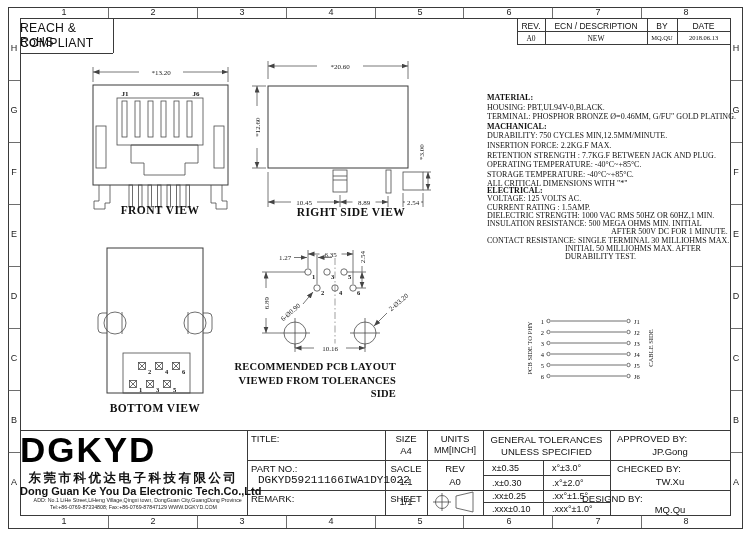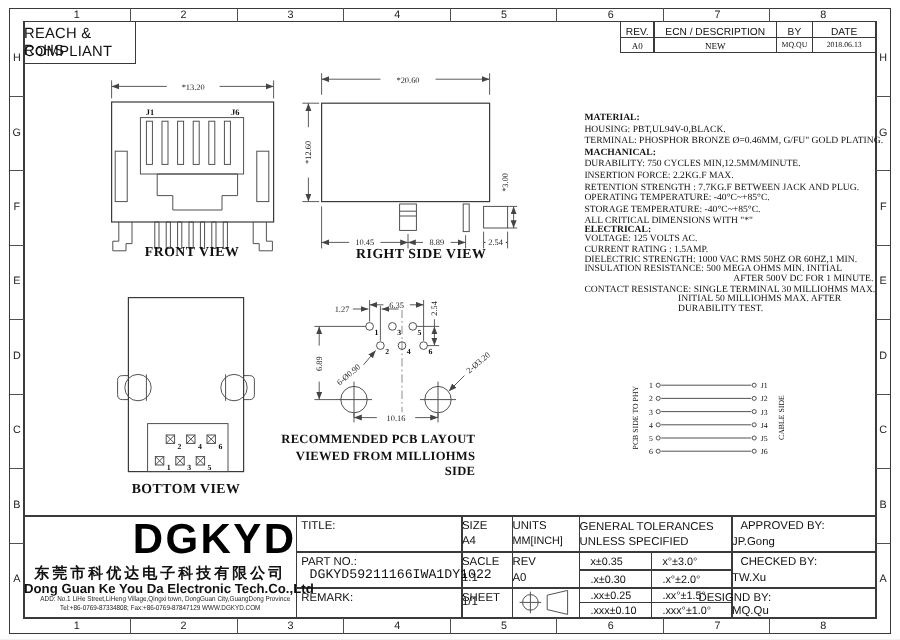--- a/index.html
+++ b/index.html
@@ -1,35 +1,35 @@
 <!DOCTYPE html>
 <html><head>
 <meta charset="utf-8">
 <style>
   html,body{margin:0;padding:0;background:#e8e8e8}
   #page{position:relative;width:750px;height:533px;background:#fff;overflow:hidden;
         font-family:"Liberation Sans",sans-serif;color:#141414}
   .abs{position:absolute}
-  .ctr{}
+  .ctr{text-align:center}
   .gl{font:9px "Liberation Sans",sans-serif;color:#222;text-align:center}
   .hdr{font:8.5px "Liberation Sans",sans-serif;color:#111;text-align:center}
   .hval{font:7.5px "Liberation Serif",serif;color:#111;text-align:center}
   .hval2{font:6.5px "Liberation Serif",serif;color:#111;text-align:center}
   .comp{font:12.3px "Liberation Sans",sans-serif;letter-spacing:.2px;color:#111;text-align:left}
   .vlabel{font-family:"Liberation Serif",serif;font-weight:bold;font-size:11.5px;color:#111;
           text-align:center;letter-spacing:.4px;white-space:nowrap}
   .pcblabel{font:bold 10.5px/13.5px "Liberation Serif",serif;color:#111;text-align:right;letter-spacing:.2px}
   .sp{font:8px/9.6px "Liberation Serif",serif;color:#111;white-space:nowrap}
   .sp2 div{line-height:8.3px}
   .b{font-weight:bold}
   .i1{padding-left:78px}.i2{padding-left:124px}
   .tl{font:9.5px "Liberation Sans",sans-serif;color:#111;white-space:nowrap}
   .tl9{font:9px "Liberation Sans",sans-serif;color:#111;white-space:nowrap}
   .tval{font:11px "Liberation Mono","DejaVu Sans Mono",monospace;color:#111;white-space:nowrap}
-  .logo{font:bold 35px "Liberation Sans",sans-serif;letter-spacing:2px;color:#000;text-align:right}
+  .logo{font:bold 35px "Liberation Sans",sans-serif;letter-spacing:2px;color:#000;text-align:left}
   .cn{font:600 12.5px "Liberation Sans",sans-serif;letter-spacing:2.5px;color:#111;text-align:center;white-space:nowrap}
   .en{font:600 11px "Liberation Sans",sans-serif;color:#111;text-align:center;white-space:nowrap}
   .addr{font:6px "Liberation Sans",sans-serif;color:#222;text-align:center;white-space:nowrap;
         transform:scaleX(.88);transform-origin:50% 50%}
   
   .ln{stroke:#3a3a3a;stroke-width:1;fill:none}
   .lt{stroke:#4a4a4a;stroke-width:.8;fill:none}
   .dim{stroke:#555;stroke-width:.8;fill:none}
   .cl{stroke:#777;stroke-width:.7;fill:none;stroke-dasharray:7 2.5 1.5 2.5}
   .dt{font:7px "Liberation Serif",serif;fill:#222}
@@ -251,21 +251,21 @@
     <line class="dim" x1="135" y1="73" x2="122" y2="86" marker-end="url(#ah)"></line>
     <text class="dt" x="148" y="64" text-anchor="middle" transform="rotate(-40 148 64)">2-Ø3.20</text>
 
     <path class="dim" d="M43,104V112 M113,104V112"></path>
     <line class="dim" x1="43" y1="108" x2="113" y2="108" marker-start="url(#ah)" marker-end="url(#ah)"></line>
     <rect class="wb" x="62" y="103.5" width="32" height="8.5"></rect>
     <text class="dt" x="78" y="110.5" text-anchor="middle">10.16</text>
   </svg>
   <div class="abs pcblabel" style="left:230px;top:360px;width:166px">
     <div>RECOMMENDED PCB LAYOUT</div>
-    <div>VIEWED FROM MILLIOHMS SIDE</div>
+    <div>VIEWED FROM TOLERANCES SIDE</div>
   </div>
 
   <svg class="abs" style="left:518px;top:302px" width="152" height="92">
     <text class="pt" x="12" y="46" dy="2" text-anchor="middle" transform="rotate(-90 12 46)">PCB SIDE TO PHY</text>
     <text class="pt" x="133" y="46" dy="2" text-anchor="middle" transform="rotate(-90 133 46)">CABLE SIDE</text>
     <g class="lt">
       <circle cx="30.5" cy="19" r="1.7"></circle>
         <line x1="33" y1="19" x2="108" y2="19"></line>
         <circle cx="110.5" cy="19" r="1.7"></circle>
       <circle cx="30.5" cy="30" r="1.7"></circle>

